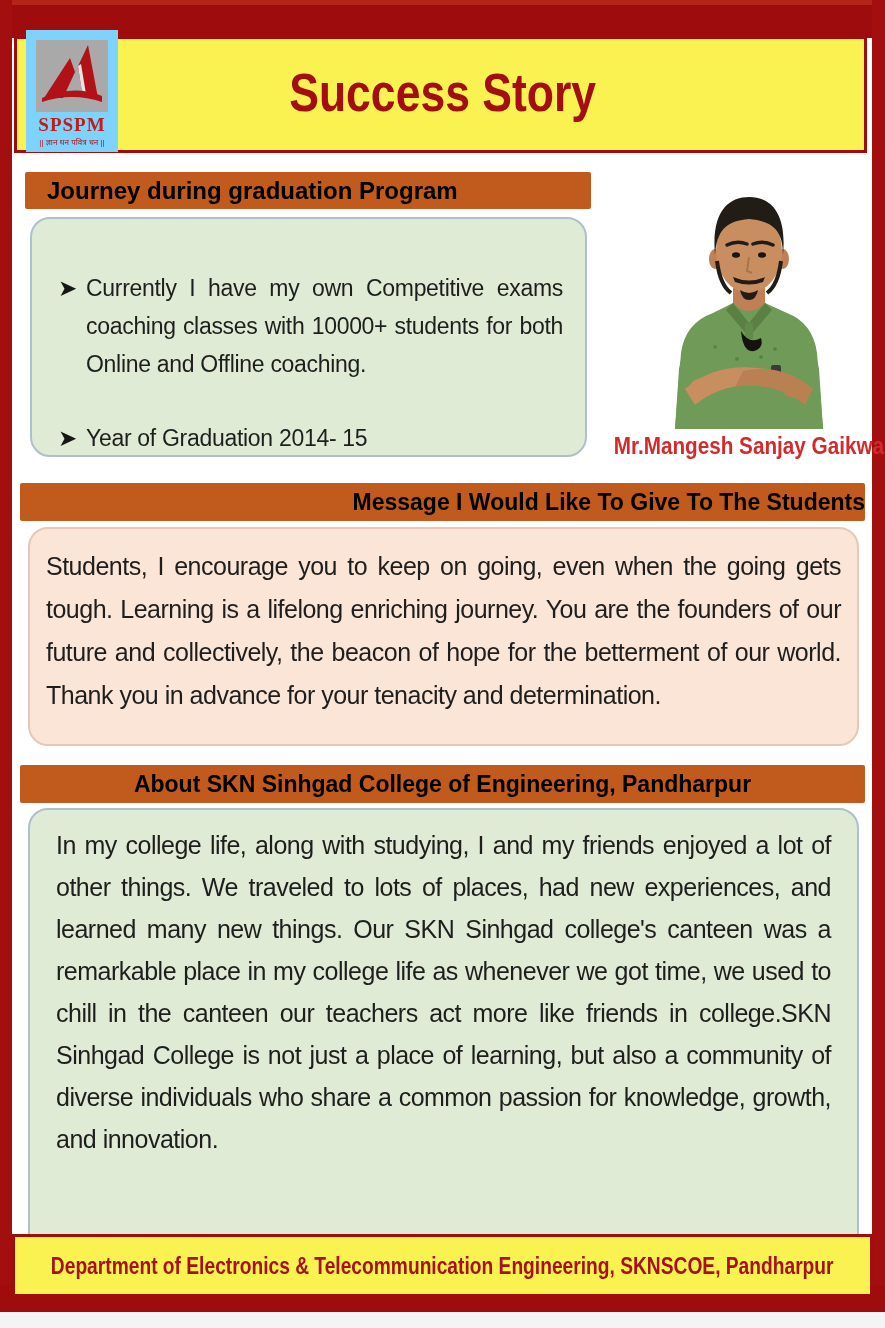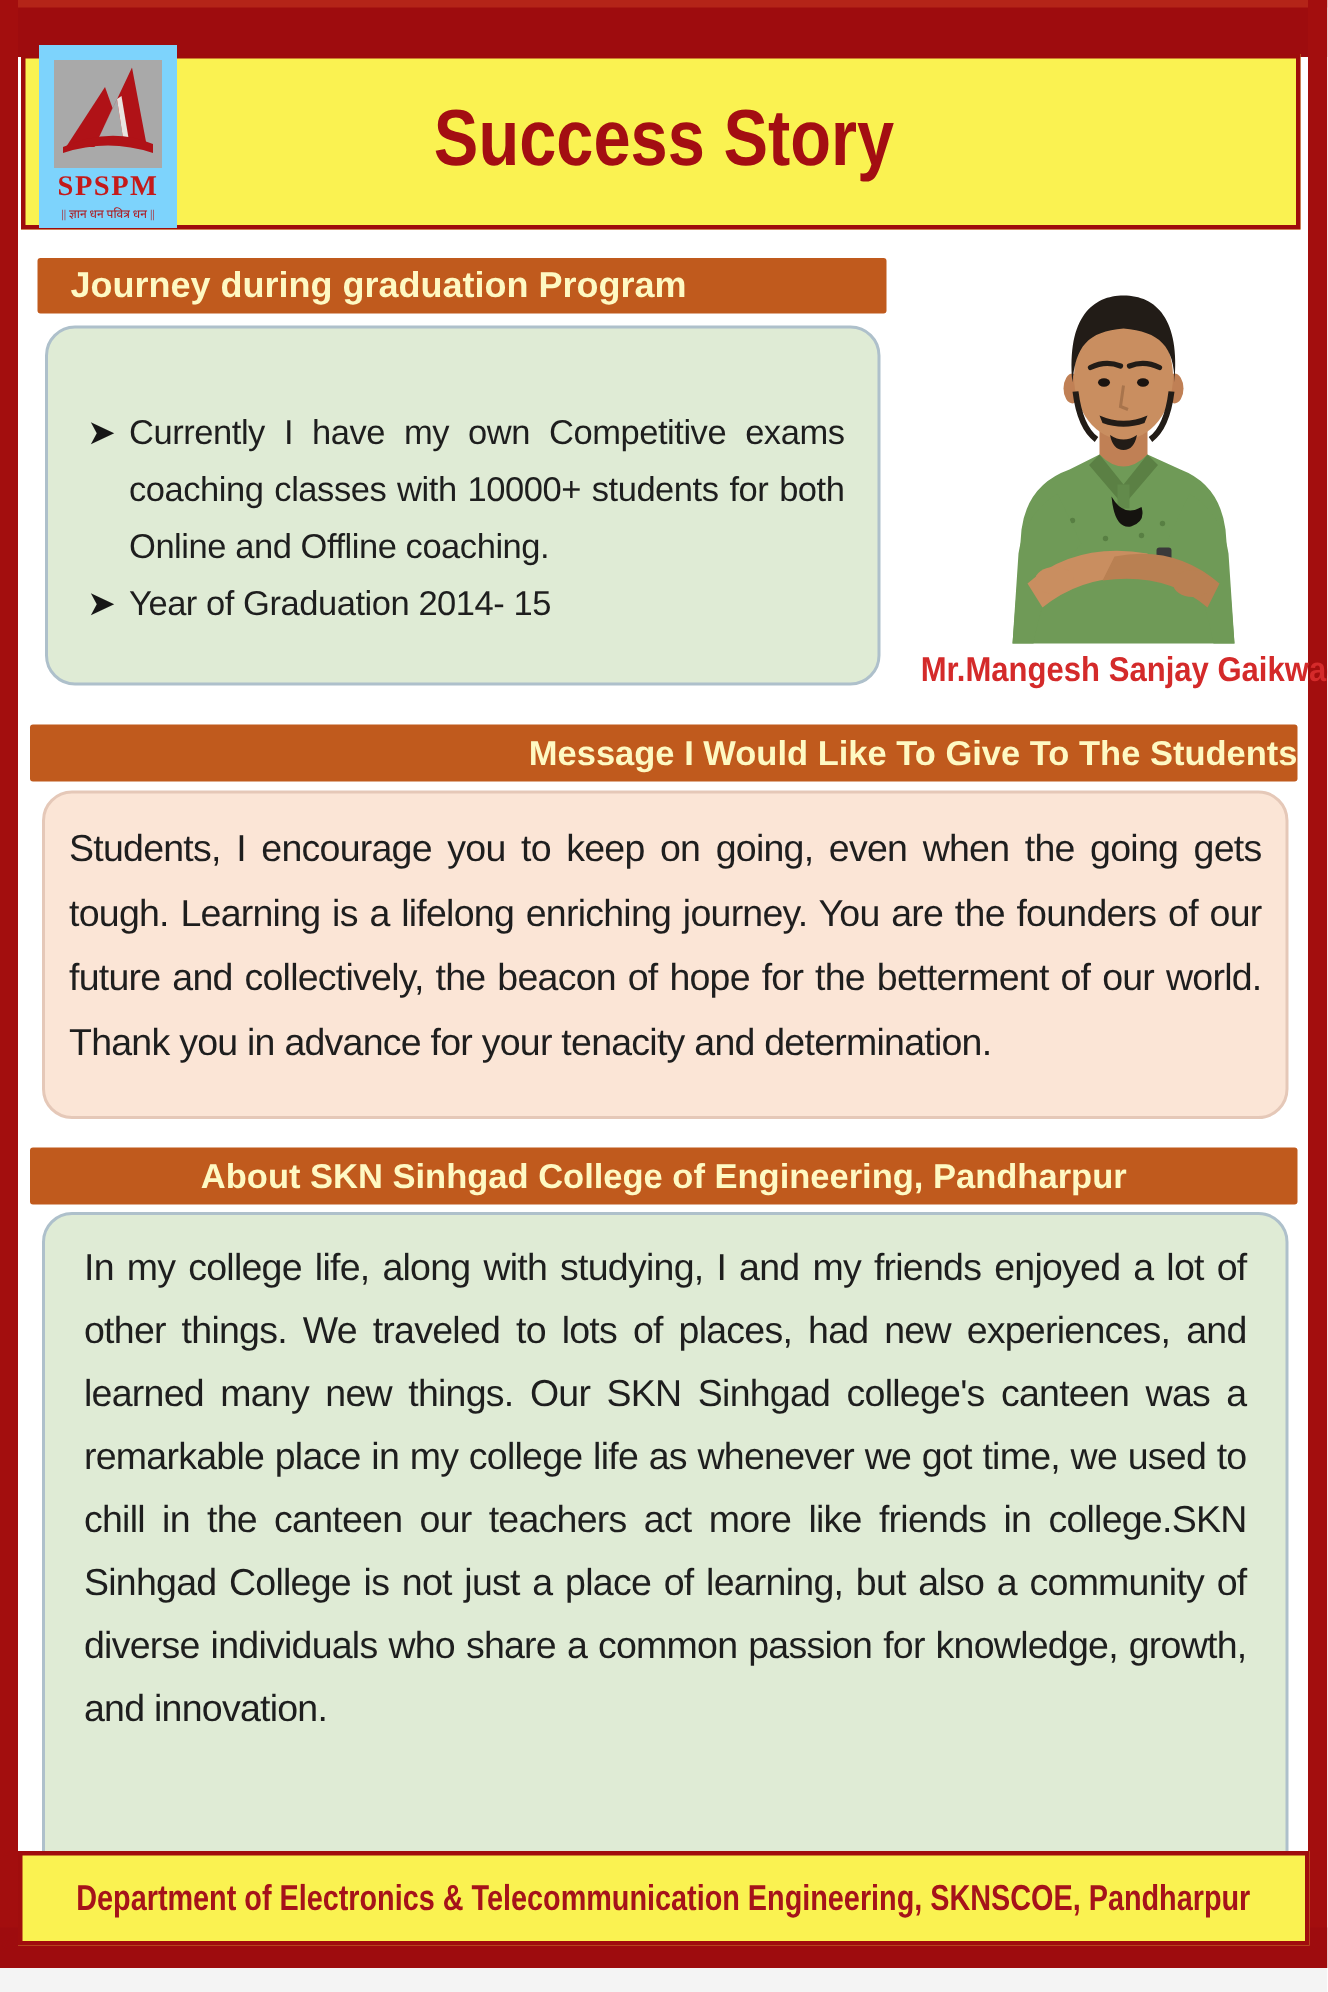--- a/index.html
+++ b/index.html
@@ -17,38 +17,38 @@
                 background:#FAF251;border:3px solid #9E0C0C;box-sizing:border-box;}
   .title-wrap{position:absolute;left:0;top:62px;width:885px;text-align:center;}
   .page-title{display:inline-block;margin:0;font-size:53px;font-weight:bold;color:#A30E12;
               letter-spacing:0px;transform:scaleX(.84);transform-origin:center;white-space:nowrap;}
   .logo{position:absolute;left:26px;top:30px;width:92px;height:122px;background:#7dd3fc;
         text-align:center;z-index:5;}
   .emblem{position:absolute;left:10px;top:10px;width:72px;height:72px;}
   .logo-acronym{position:absolute;left:0;top:84px;width:92px;font-size:19px;font-weight:bold;
                 color:#C41A1A;letter-spacing:1px;font-family:"Liberation Serif",serif;}
   .logo-tagline{position:absolute;left:0;top:106px;width:92px;font-size:8px;color:#B01217;
-                white-space:nowrap;overflow:hidden;font-family:Liberation Serif, serif;}
+                white-space:nowrap;overflow:hidden;}
   
-  .bar{position:absolute;background:#C05A1D;color:#fef9c3;font-weight:bold;
+  .bar{position:absolute;background:#C05A1D;color:#000000;font-weight:bold;
        box-sizing:border-box;border-radius:2px;}
   .bar-journey{left:25px;top:172px;width:566px;height:37px;font-size:24px;line-height:37px;
                padding-left:22px;}
   .bar-message{left:20px;top:483px;width:845px;height:38px;font-size:23px;line-height:38px;
                text-align:right;}
   .bar-about{left:20px;top:765px;width:845px;height:38px;font-size:23px;line-height:38px;
              text-align:center;}
   
   .box{position:absolute;box-sizing:border-box;border-radius:20px;color:#1e1e1e;}
   .box p{margin:0;}
   .box-journey{left:30px;top:217px;width:557px;height:240px;background:#DFEBD5;
                border:2px solid #AEC0CB;padding:50px 22px 0 26px;font-size:23px;
                line-height:38px;letter-spacing:-0.3px;}
   .bullet{text-align:justify;padding-left:28px;text-indent:-28px;}
-  .bullet + .bullet{}
+  .bullet + .bullet{margin-top:36px;}
   .arrow{display:inline-block;width:28px;text-indent:0;color:#161616;}
   .box-message{left:28px;top:527px;width:831px;height:219px;background:#FBE5D6;
                border:2px solid #E5C8B8;padding:16px 16px;font-size:25px;line-height:43px;
                letter-spacing:-0.5px;text-align:justify;overflow:hidden;}
   .box-about{left:28px;top:808px;width:831px;height:466px;background:#DFEBD5;
              border:2px solid #AEC0CB;padding:14px 26px;font-size:25px;line-height:42px;
              letter-spacing:-0.5px;text-align:justify;overflow:hidden;}
   
   .photo{position:absolute;left:645px;top:170px;width:208px;height:260px;background:#fff;}
   .caption{position:absolute;left:600px;top:433px;width:275px;text-align:center;

